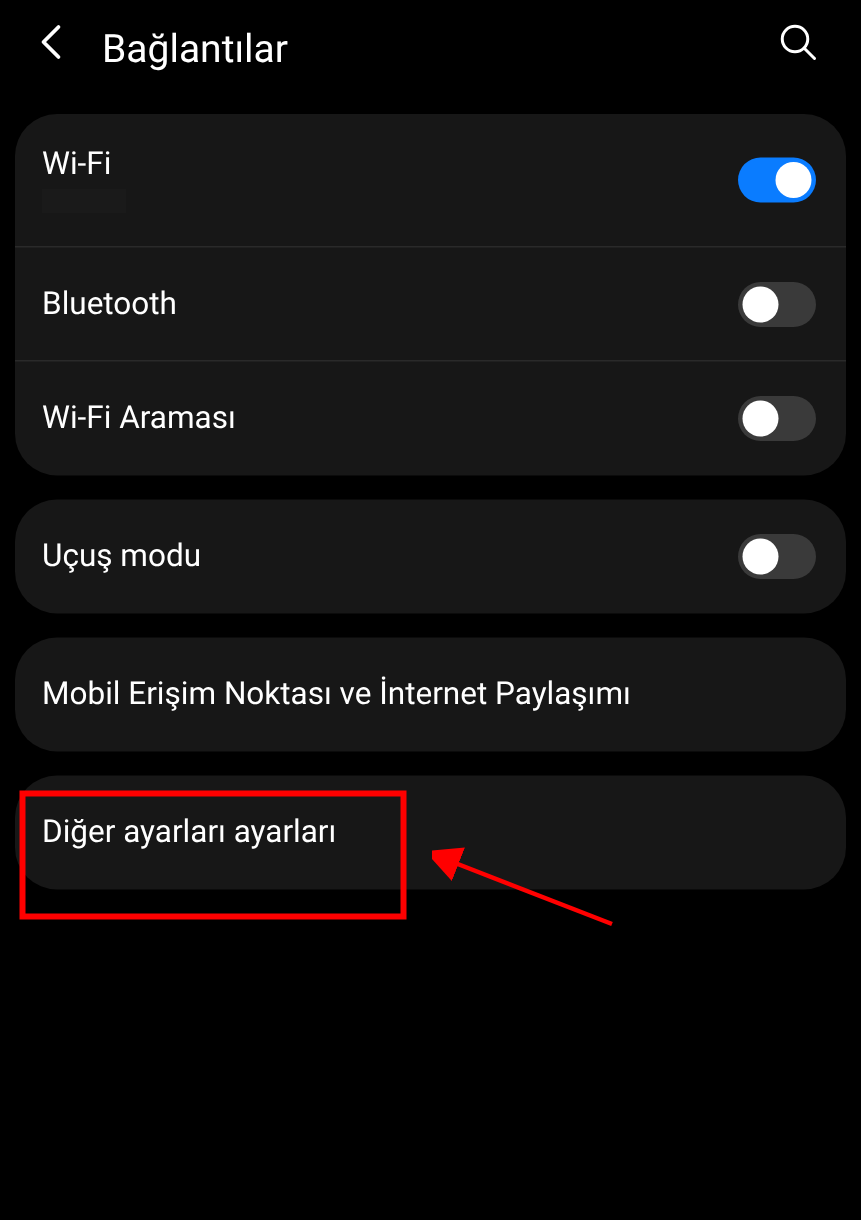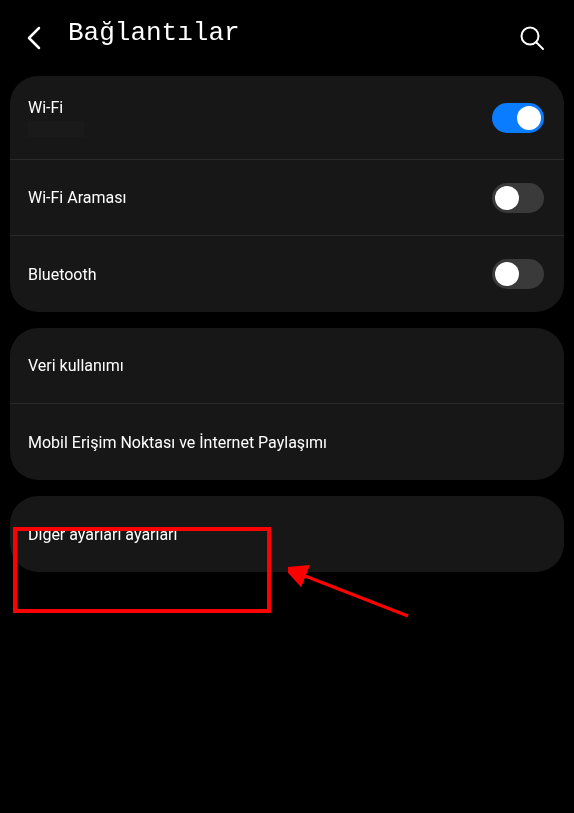--- a/index.html
+++ b/index.html
@@ -7,24 +7,23 @@
       width: 574px;
       height: 813px;
       background: #000;
       font-family: -apple-system, BlinkMacSystemFont, "Segoe UI", Roboto, sans-serif;
       color: #fff;
       overflow: hidden;
       position: relative;
     }
     .header {
       display: flex;
-      align-items: flex-start;
+      align-items: flex-end;
       padding: 18px 22px 18px 14px;
       height: 66px;
-      font-family: Liberation Mono, monospace;
     }
     .back-btn {
       width: 40px;
       height: 40px;
       display: flex;
       align-items: center;
       justify-content: center;
       cursor: pointer;
     }
     .back-btn svg { stroke: #fff; }
@@ -60,21 +59,21 @@
       border-bottom: 1px solid #2a2a2a;
       cursor: pointer;
     }
     .row:last-child { border-bottom: none; }
     .row-text {
       flex: 1;
       display: flex;
       flex-direction: column;
     }
     .row-label {
-      font-size: 16px;
+      font-size: 21px;
       color: #fff;
     }
     .row-sub {
       margin-top: 4px;
     }
     .redacted {
       width: 56px;
       height: 16px;
       background: #1a1a1a;
     }
@@ -147,43 +146,48 @@
         <div class="row-sub">
             <div class="redacted"></div>
           </div>
       </div>
       <div class="toggle toggle-on">
           <div class="toggle-knob"></div>
         </div>
     </div>
     <div class="row">
       <div class="row-text">
+        <span class="row-label">Bluetooth</span>
+      </div>
+      <div class="toggle toggle-off">
+          <div class="toggle-knob"></div>
+        </div>
+    </div>
+    <div class="row">
+      <div class="row-text">
         <span class="row-label">Wi-Fi Araması</span>
       </div>
       <div class="toggle toggle-off">
           <div class="toggle-knob"></div>
         </div>
     </div>
-    <div class="row">
-      <div class="row-text">
-        <span class="row-label">Bluetooth</span>
+  </div>
+
+  <div class="card">
+    <div class="row">
+      <div class="row-text">
+        <span class="row-label">Uçuş modu</span>
       </div>
       <div class="toggle toggle-off">
           <div class="toggle-knob"></div>
         </div>
     </div>
   </div>
 
-
-  <div class="card">
-    <div class="row">
-      <div class="row-text">
-        <span class="row-label">Veri kullanımı</span>
-      </div>
-    </div>
+  <div class="card">
     <div class="row">
       <div class="row-text">
         <span class="row-label">Mobil Erişim Noktası ve İnternet Paylaşımı</span>
       </div>
     </div>
   </div>
 
   <div class="card">
     <div class="row">
       <div class="row-text">

